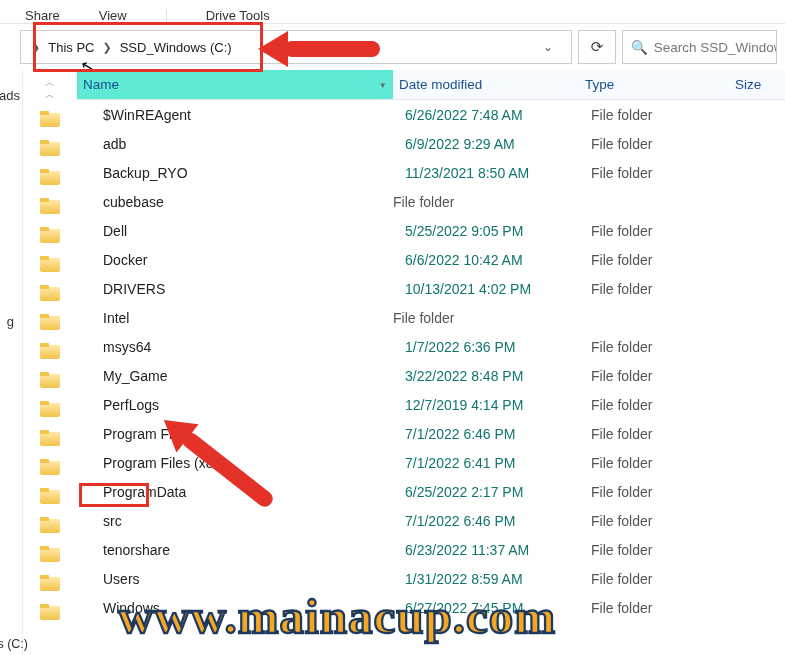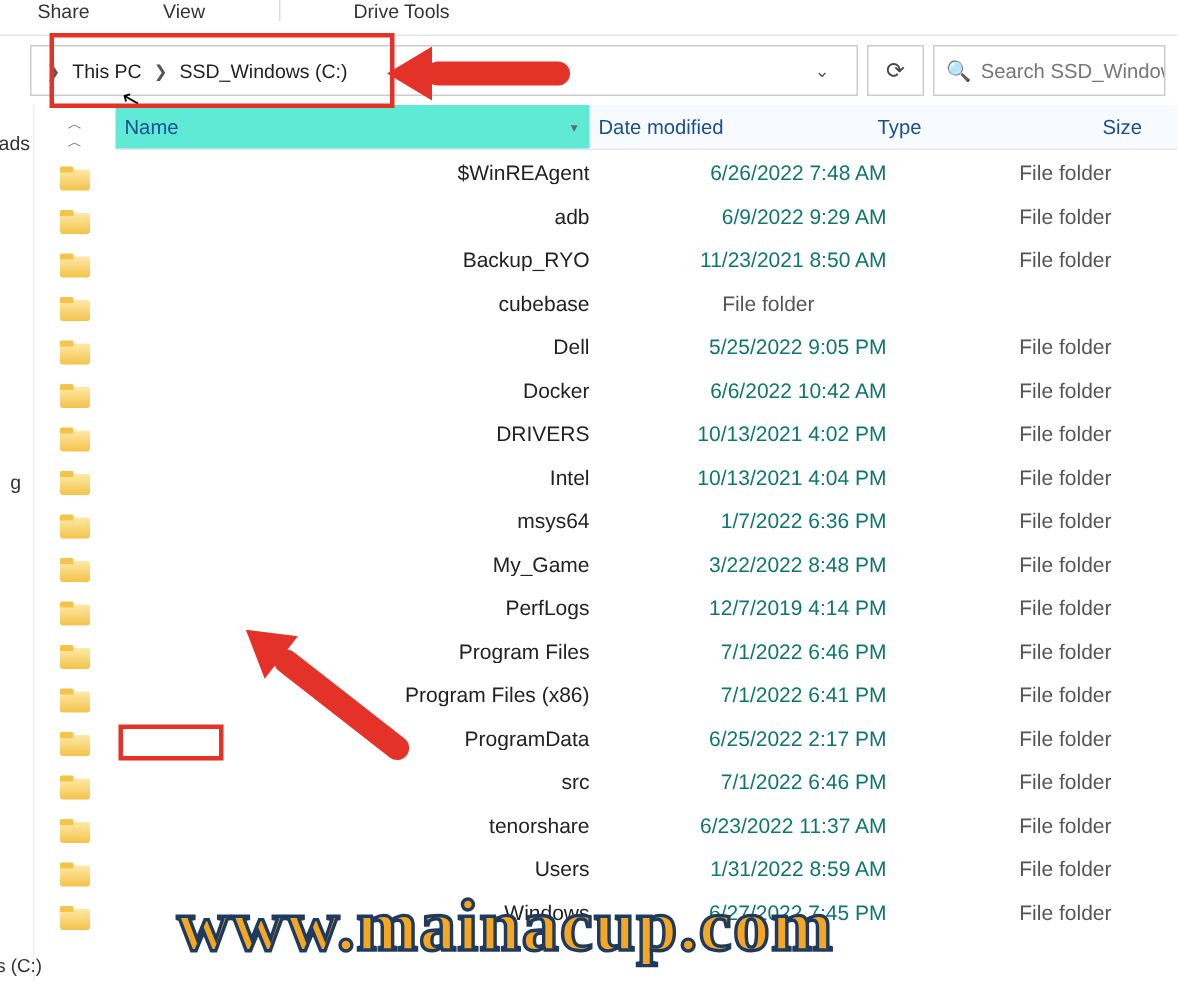--- a/index.html
+++ b/index.html
@@ -1,18 +1,18 @@
 <!DOCTYPE html>
 <html><head>
   <meta charset="utf-8">
   <style>
     * { box-sizing: border-box; margin: 0; padding: 0; font-family: 'Segoe UI', Tahoma, sans-serif; }
     body { width: 785px; height: 655px; background: #fff; overflow: hidden; position: relative; }
     
-    .ribbon { height: 24px; display: flex; align-items: flex-start; padding-left: 25px; gap: 49px; font-size: 13px; color: #333; border-bottom: 1px solid #e5e5e5; }
+    .ribbon { height: 24px; display: flex; align-items: flex-end; padding-left: 25px; gap: 39px; font-size: 13px; color: #333; border-bottom: 1px solid #e5e5e5; }
     .ribbon-item { cursor: default; }
     .ribbon-sep { border-left: 1px solid #ddd; height: 14px; }
     
     .address-row { height: 46px; display: flex; align-items: center; padding: 6px 8px 6px 20px; gap: 6px; }
     .breadcrumb { flex: 1; display: flex; align-items: center; height: 34px; border: 1px solid #ccc; position: relative; padding-left: 4px; background: #fff; }
     .bc-chevron { font-size: 11px; color: #555; padding: 0 6px; user-select:none; }
     .bc-seg { font-size: 13px; color: #222; padding: 0 2px; white-space: nowrap; }
     .cursor-ptr { position: absolute; left: 60px; top: 26px; font-size: 15px; color:#000; transform: rotate(-15deg); pointer-events:none;}
     .bc-dropdown { margin-left: auto; padding: 0 18px; color:#555; font-size:12px;}
     .refresh-btn { width: 38px; height: 34px; border: 1px solid #ccc; display:flex; align-items:center; justify-content:center; color:#444; font-size:15px;}
@@ -36,21 +36,21 @@
 
     .main { flex:1; display:flex; flex-direction:column;}
     .col-header { height:30px; display:flex; align-items:center; font-size:13.5px; color:#1a4f8f; background:#f7fbff; border-bottom:1px solid #e8e8e8;}
     .col-header .ch { padding-left:6px;}
     .col-header .name-col { width:316px; display:flex; align-items:center; justify-content:space-between; padding-right:8px; background:#5eead4; height:100%;}
     .col-header .name-col .tri { font-size:9px; color:#666;}
     .col-header .date-col { width:186px;}
     .col-header .type-col { width:150px;}
     .col-header .size-col { flex:1;}
 
-    .rows { flex:1; overflow:hidden;text-align:right;}
+    .rows { flex:1; overflow:hidden;}
     .row { height:29px; display:flex; align-items:center; font-size:14px; color:#222;}
     .row .c-name { width:316px; padding-left:26px; white-space:nowrap; overflow:hidden;}
     .row .c-date { width:186px; color:#0f766e;margin-left:12px;}
     .row .c-type { width:150px; color:#555;}
     .row .c-size { flex:1;}
 
     .red-box-src { position:absolute; left:79px; top:483px; width:70px; height:24px; border:3px solid #e43228; pointer-events:none; z-index:5;}
 
     
     .arrow { position:absolute; pointer-events:none; z-index:4;}
@@ -180,21 +180,20 @@
           <div class="c-size"></div>
         </div>
         <div class="row">
           <div class="c-name">DRIVERS</div>
           <div class="c-date">10/13/2021 4:02 PM</div>
           <div class="c-type">File folder</div>
           <div class="c-size"></div>
         </div>
         <div class="row">
           <div class="c-name">Intel</div>
-          <div class="c-date">10/13/2021 4:04 PM</div>
           <div class="c-type">File folder</div>
           <div class="c-size"></div>
         </div>
         <div class="row">
           <div class="c-name">msys64</div>
           <div class="c-date">1/7/2022 6:36 PM</div>
           <div class="c-type">File folder</div>
           <div class="c-size"></div>
         </div>
         <div class="row">

